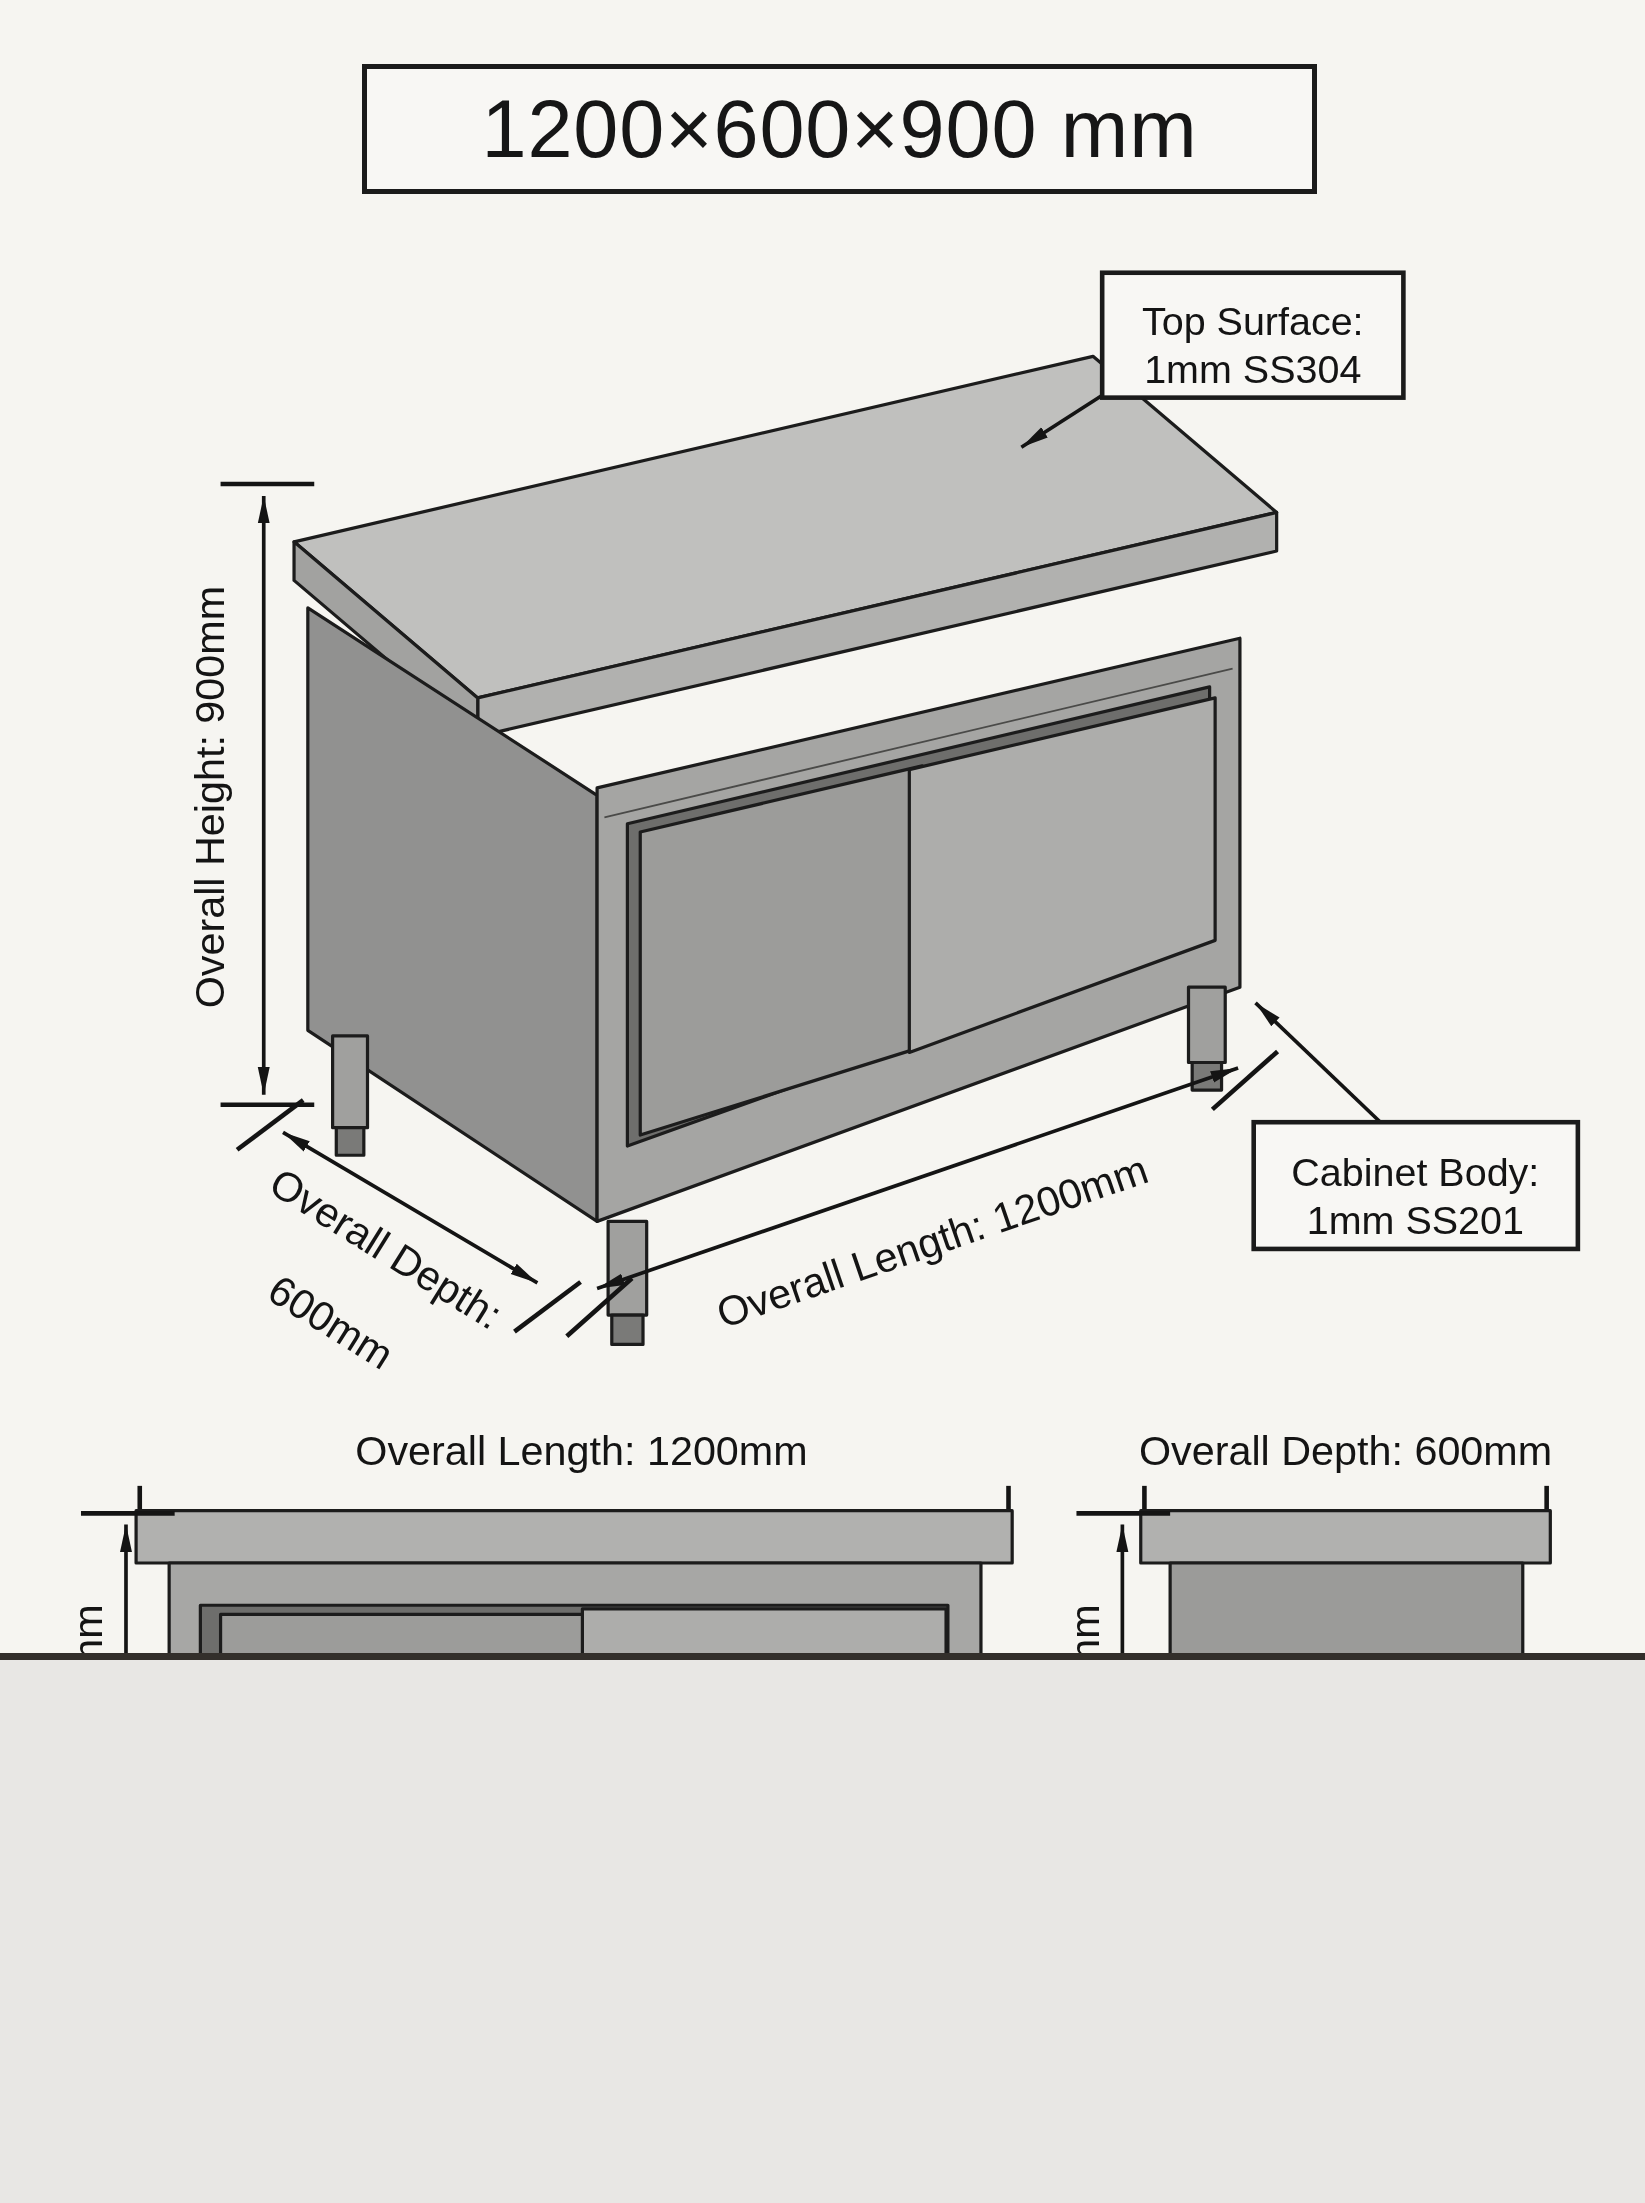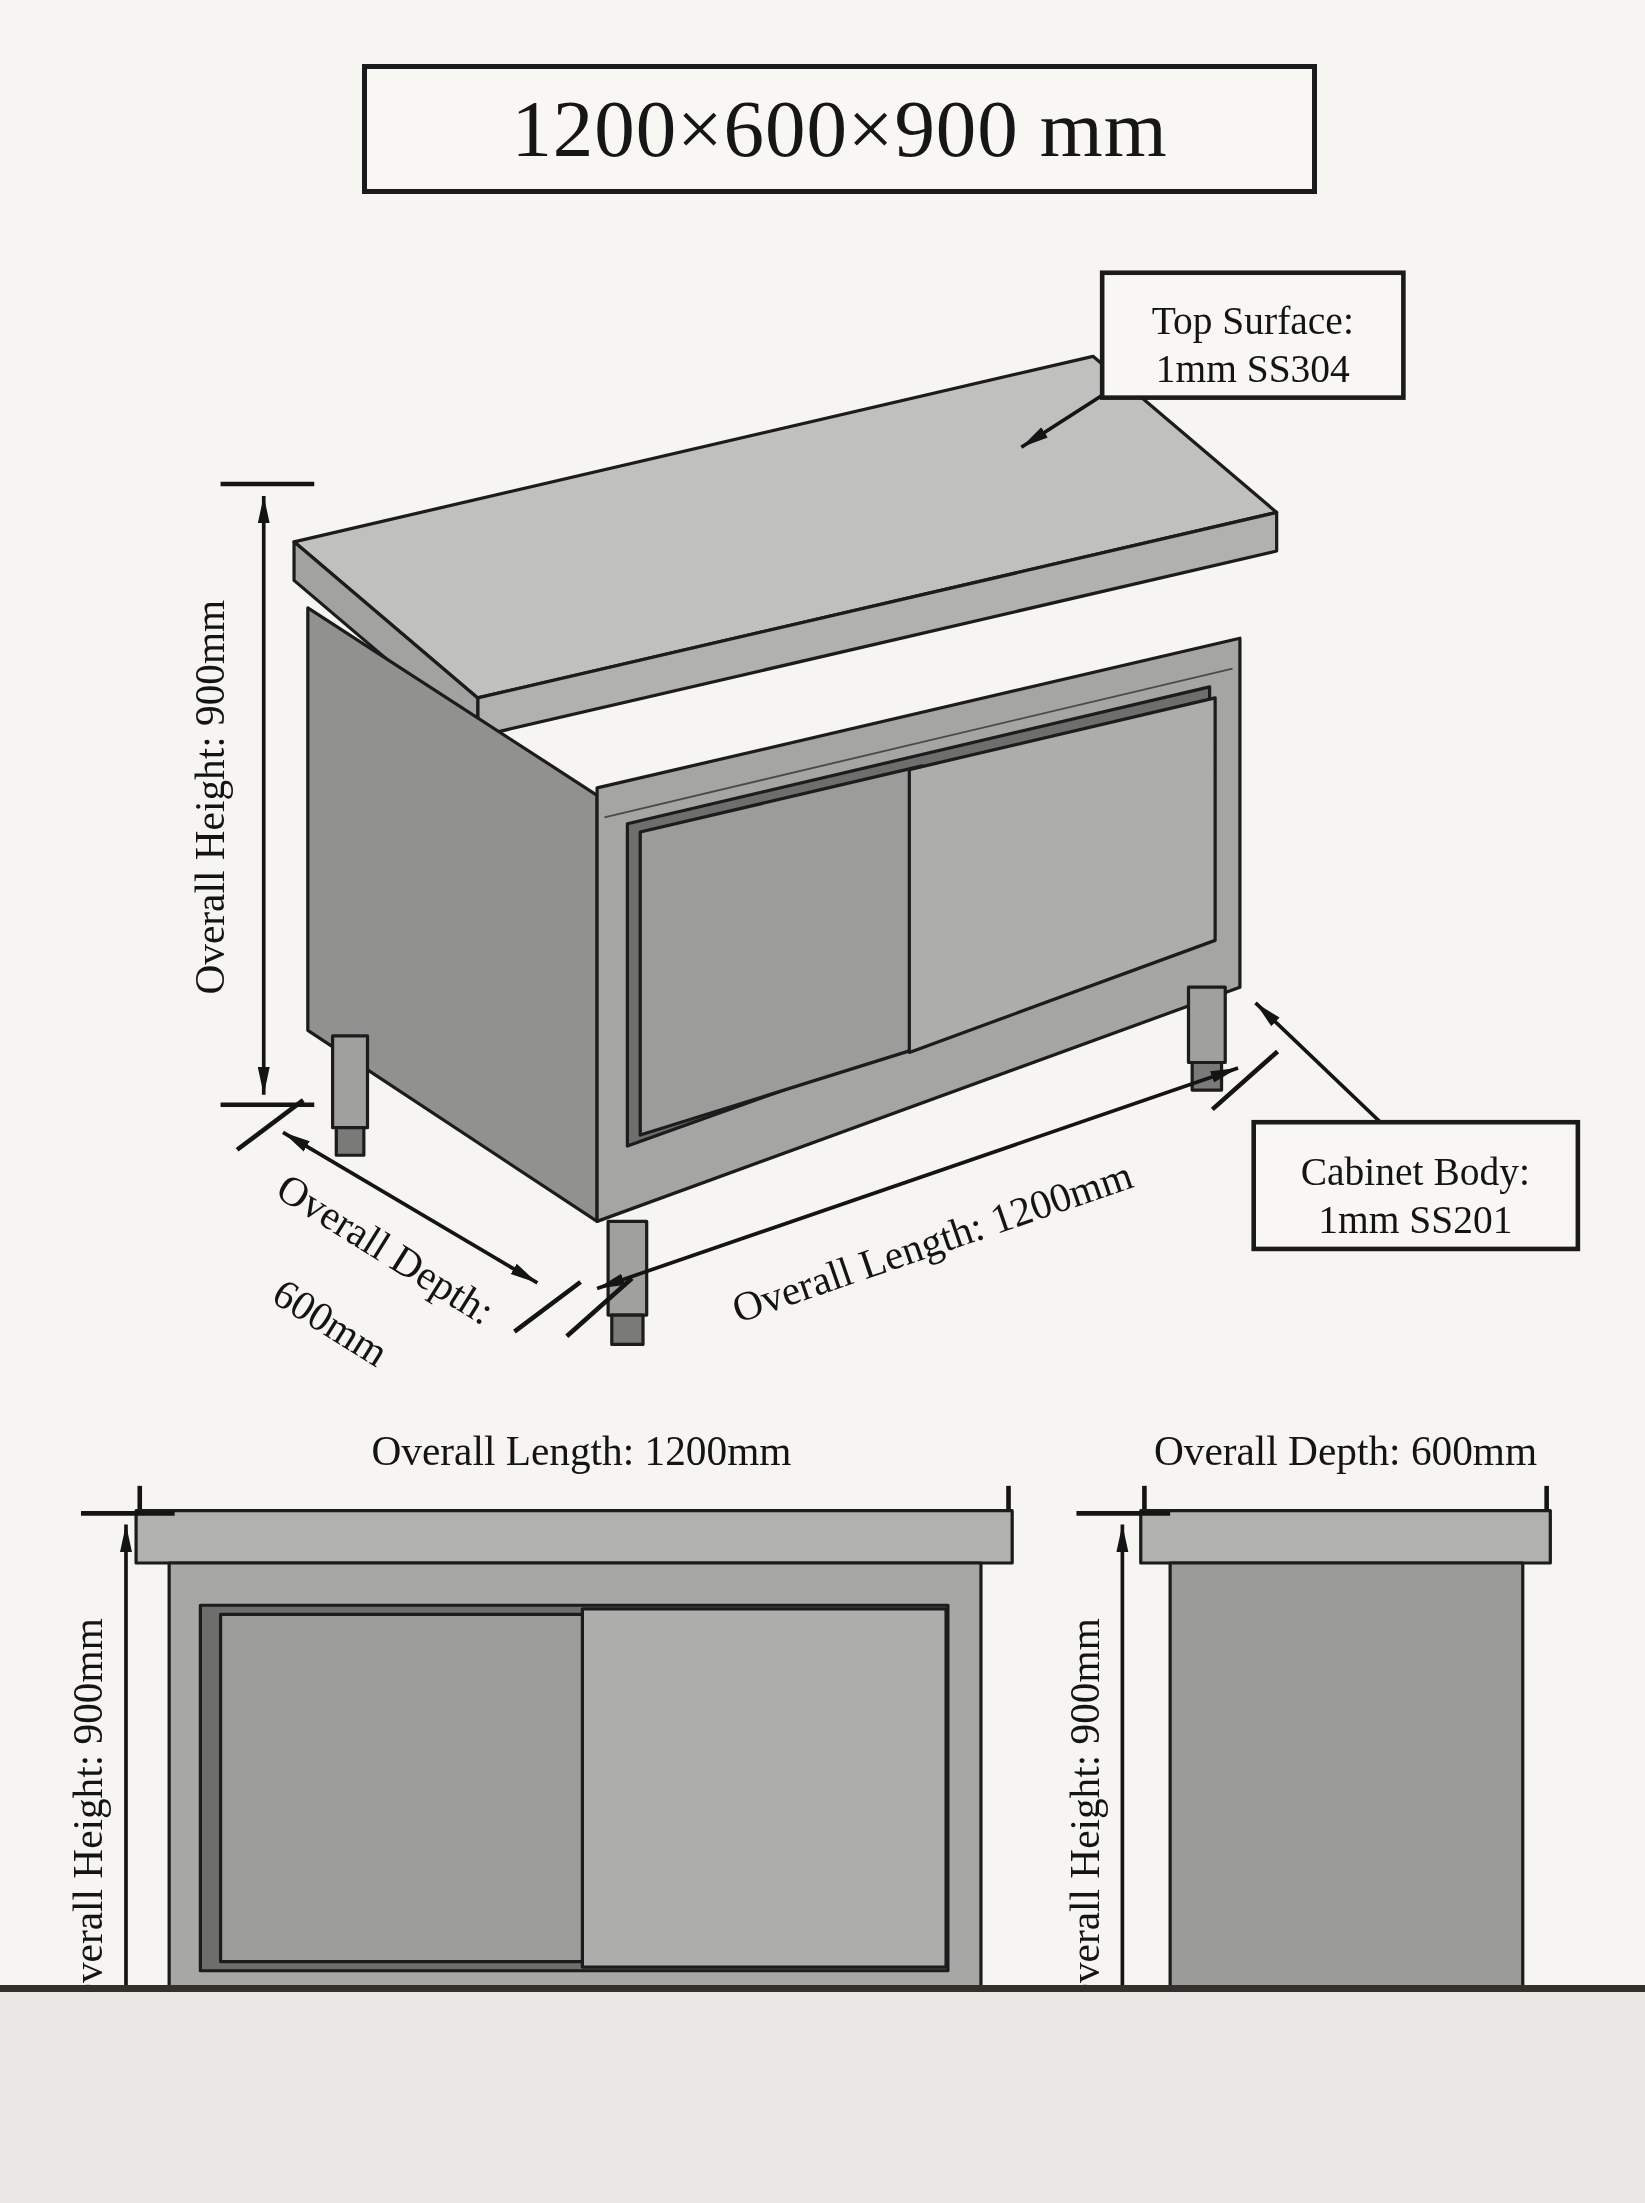--- a/index.html
+++ b/index.html
@@ -1,21 +1,21 @@
 <!DOCTYPE html>
 <html style="font-size:14.7px"><head>
 <meta charset="utf-8">
 <style>
   html,body{margin:0;padding:0;background:#e8e7e4;}
   .canvas{
     position:relative;
-    width:1646px;height:1992px;
+    width:1646px;height:1660px;
     background:#f6f5f1;
     overflow:hidden;
-    font-family:Liberation Serif, serif;
+    font-family:Liberation Sans, sans-serif;
   }
   .title-box{
     position:absolute;
     left:362px;top:64px;width:955px;height:130px;
     border:5.5px solid #1b1b1b;
     background:#f8f7f4;
     display:flex;align-items:center;justify-content:center;
     box-sizing:border-box;
   }
   .title-box span{

